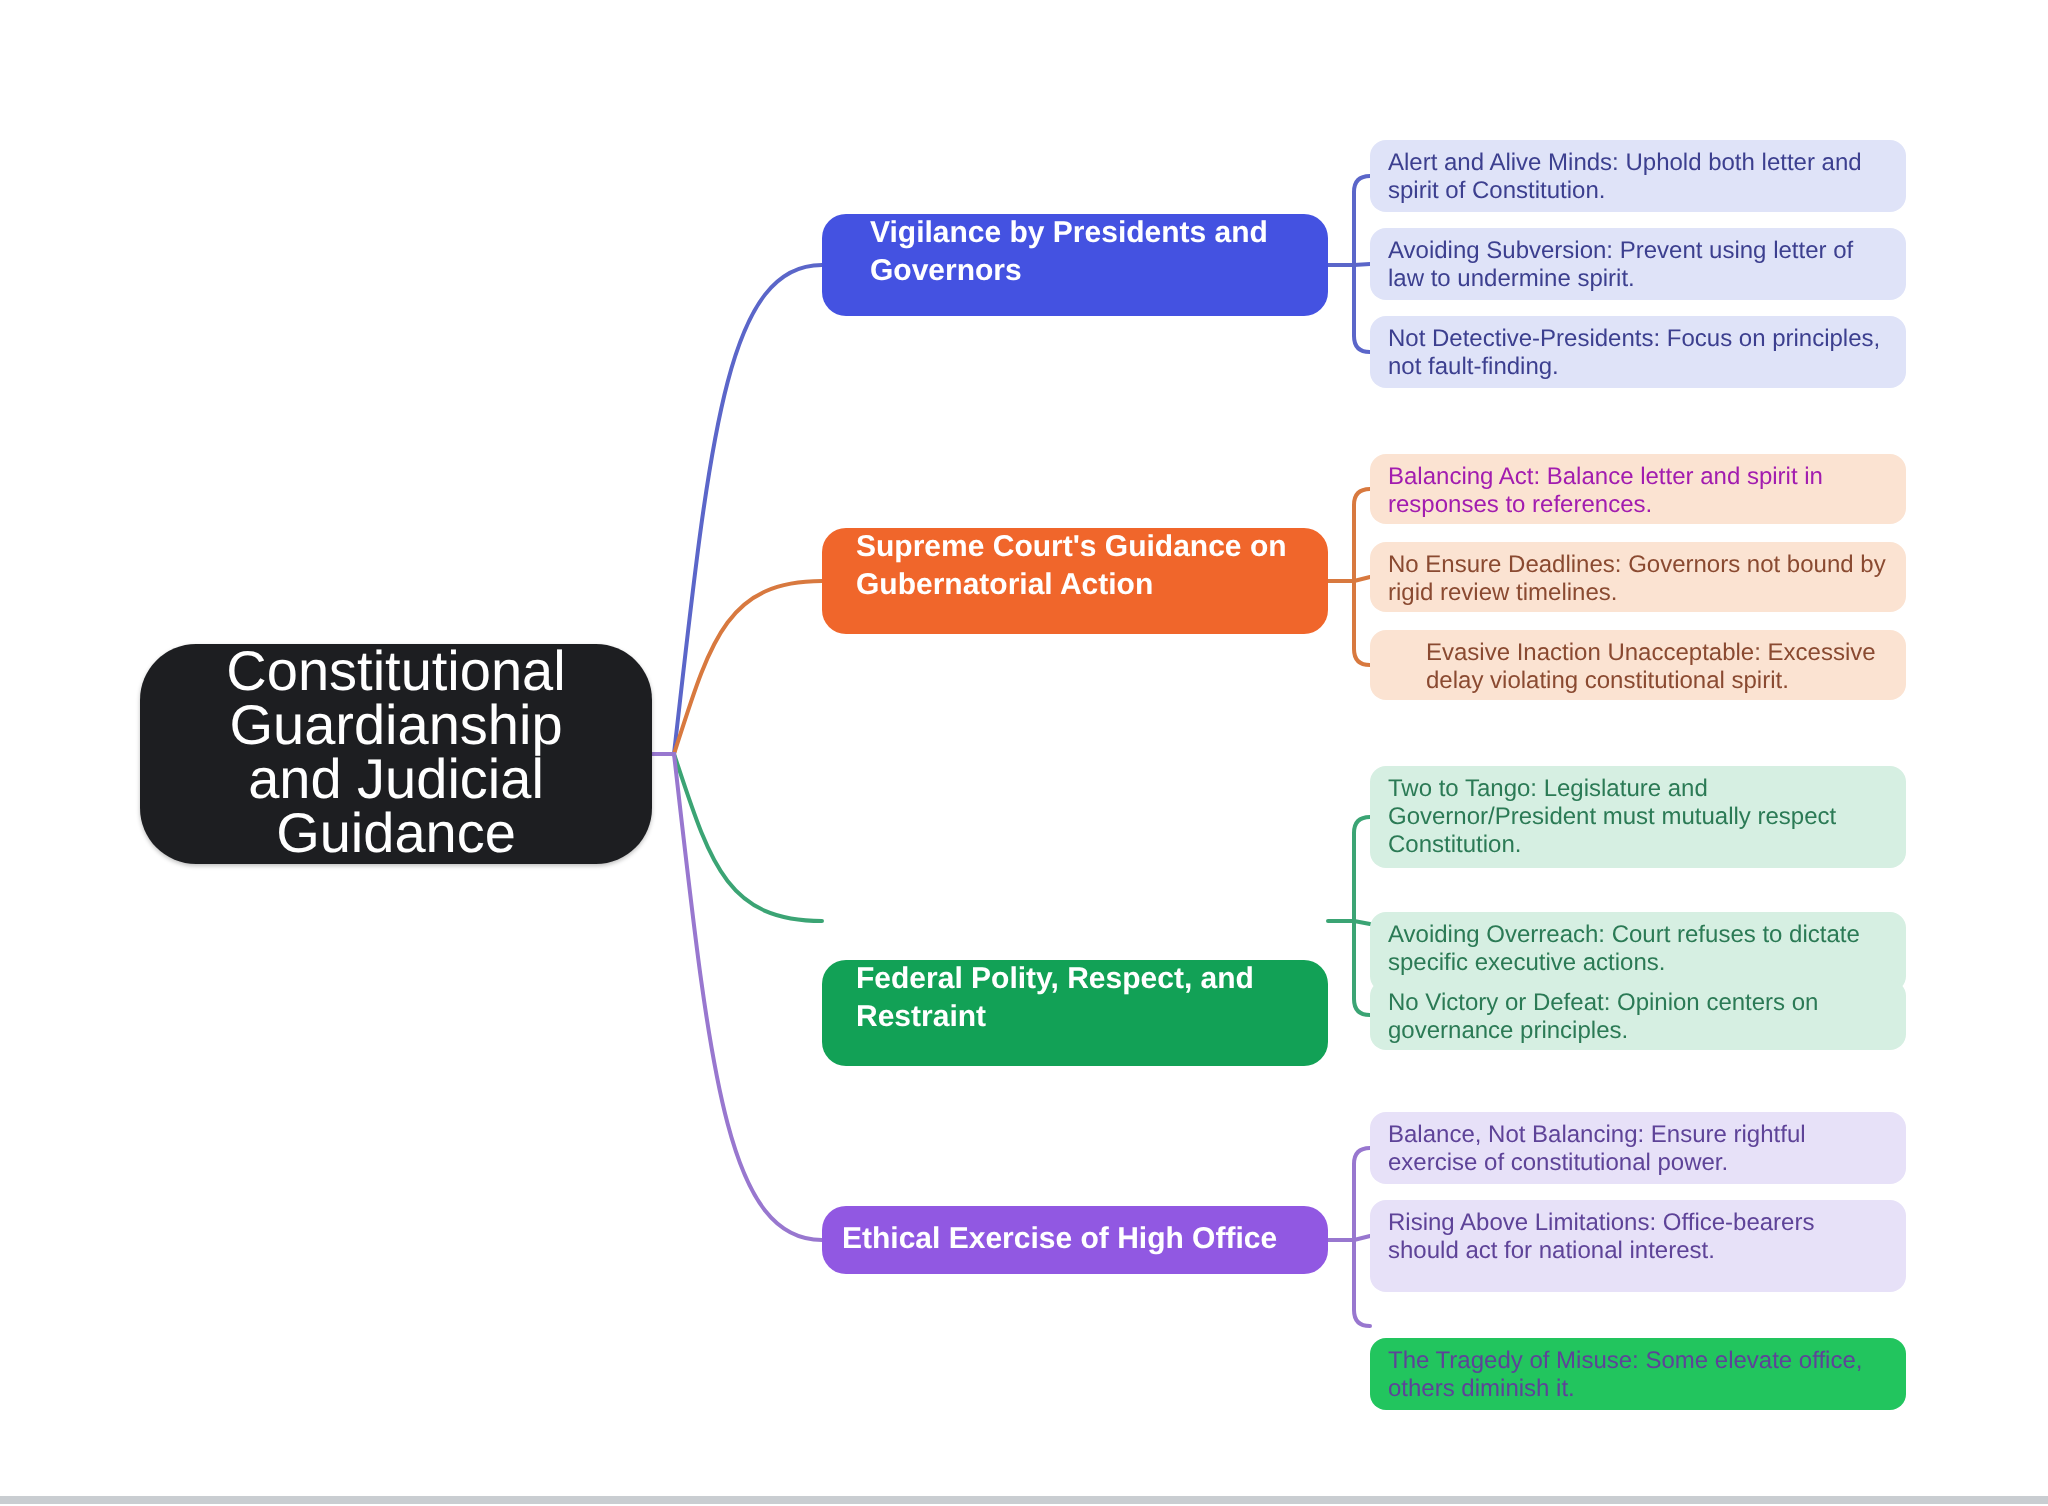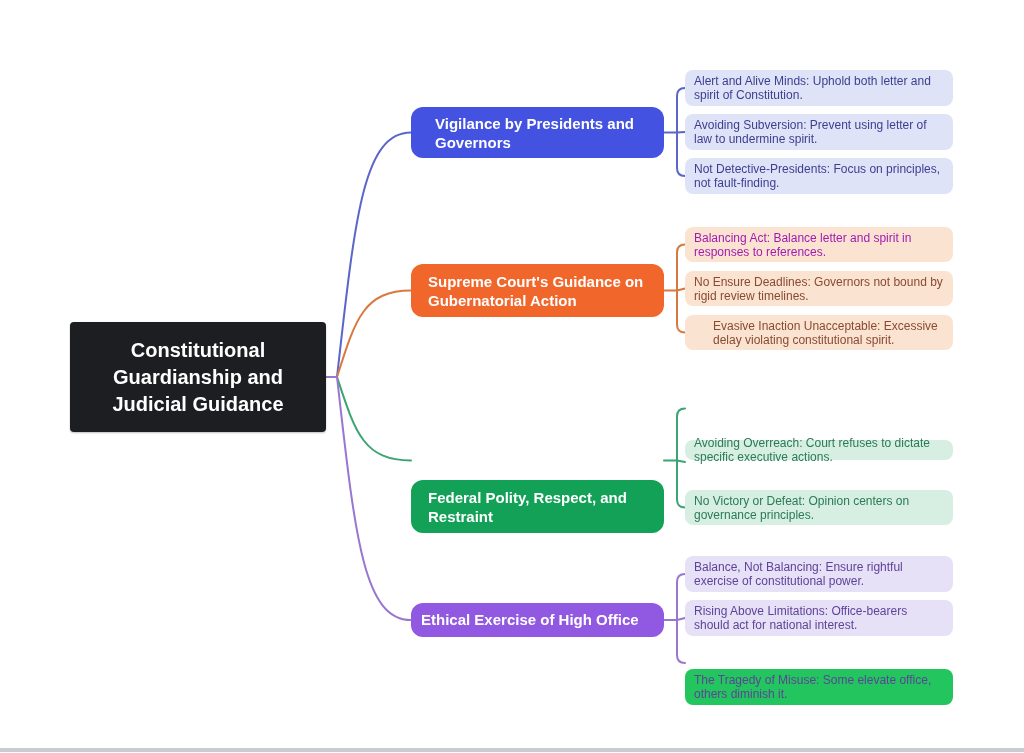--- a/index.html
+++ b/index.html
@@ -1,44 +1,44 @@
 <!DOCTYPE html>
 <html><head>
 <meta charset="utf-8">
 <style>
   html,body{margin:0;padding:0;background:#ffffff;}
   #stage{
     position:relative;width:1024px;height:753px;background:#ffffff;overflow:hidden;
     font-family:"Liberation Sans", sans-serif;
   }
   #wires{position:absolute;left:0;top:0;z-index:0;}
-  .node{position:absolute;z-index:1;box-sizing:border-box;display:flex;align-items:center;}
+  .node{position:absolute;z-index:1;box-sizing:border-box;display:flex;align-items:flex-start;}
   .root{
-    left:70px;top:322px;width:256px;height:110px;border-radius:4px;
+    left:70px;top:322px;width:256px;height:110px;border-radius:28px;
     justify-content:center;text-align:center;
-    font-size:20px;font-weight:700;line-height:27px;padding:0 18px;
+    font-size:28px;font-weight:400;line-height:27px;padding:0 18px;
     box-shadow:0 1px 2px rgba(0,0,0,0.25);
   }
   .branch{
     left:411px;width:253px;border-radius:12px;
     font-size:15px;font-weight:700;line-height:19px;padding:0 17px;
     color:#ffffff;
   }
   .b0{top:107px;height:51px;}
   .b1{top:264px;height:53px;}
   .b2{top:434px;height:53px;margin-top:46px;}
   .b3{top:603px;height:34px;overflow:hidden;align-items:flex-start;padding-top:7px;padding-left:10px;}
   .leaf{
     left:685px;width:268px;border-radius:8px;
     font-size:12px;line-height:14px;padding:4px 9px;
   }
   .p00{top:70px;height:36px;}  .p01{top:114px;height:36px;} .p02{top:158px;height:36px;}
   .p10{top:227px;height:35px;} .p11{top:271px;height:35px;} .p12{top:315px;height:35px;}
-  .p20{top:383px;height:51px;} .p21{top:440px;height:20px;} .p22{top:490px;height:35px;}
-  .p30{top:556px;height:36px;} .p31{top:600px;height:36px;} .p32{top:645px;height:36px;}
+  .p20{top:383px;height:51px;} .p21{top:456px;height:40px;} .p22{top:490px;height:35px;}
+  .p30{top:556px;height:36px;} .p31{top:600px;height:46px;} .p32{top:645px;height:36px;}
   .bottom-edge{position:absolute;left:0;bottom:1px;width:1024px;height:4px;background:#c9cdd1;z-index:2;}
 </style>
 </head>
 <body>
 
 <div id="stage">
   <svg id="wires" width="1024" height="753">
       <path d="M 326 377 L 337 377 C 355 218.075, 363 132.5, 411 132.5" stroke="#5b66c9" fill="none" stroke-width="2" stroke-linecap="round"></path>
       <path d="M 664 132.5 L 677 132.5" stroke="#5b66c9" fill="none" stroke-width="2" stroke-linecap="round"></path>
       <path d="M 677 132.5 L 677 96 Q 677 88 685 88 L 685 88" stroke="#5b66c9" fill="none" stroke-width="2" stroke-linecap="round"></path>
@@ -91,20 +91,23 @@
   <div class="node leaf p10 grp-1" style="background-color: rgb(251, 227, 210); color: #a21caf;">
     <span>Balancing Act: Balance letter and spirit in responses to references.</span>
     </div>
   <div class="node leaf p11 grp-1" style="background-color: rgb(251, 227, 210); color: rgb(138, 74, 49);">
     <span>No Ensure Deadlines: Governors not bound by rigid review timelines.</span>
     </div>
   <div class="node leaf p12 grp-1" style="background-color: rgb(251, 227, 210); color: rgb(138, 74, 49); padding-left: 28px;">
     <span>Evasive Inaction Unacceptable: Excessive delay violating constitutional spirit.</span>
     </div>
 
+  <div class="node leaf p20 grp-2" style="background-color: rgb(214, 239, 226); color: rgb(43, 122, 85);">
+    <span>Two to Tango: Legislature and Governor/President must mutually respect Constitution.</span>
+    </div>
   <div class="node leaf p21 grp-2" style="background-color: rgb(214, 239, 226); color: rgb(43, 122, 85);">
     <span>Avoiding Overreach: Court refuses to dictate specific executive actions.</span>
     </div>
   <div class="node leaf p22 grp-2" style="background-color: rgb(214, 239, 226); color: rgb(43, 122, 85);">
     <span>No Victory or Defeat: Opinion centers on governance principles.</span>
     </div>
 
   <div class="node leaf p30 grp-3" style="background-color: rgb(231, 225, 248); color: rgb(94, 67, 152);">
     <span>Balance, Not Balancing: Ensure rightful exercise of constitutional power.</span>
     </div>

